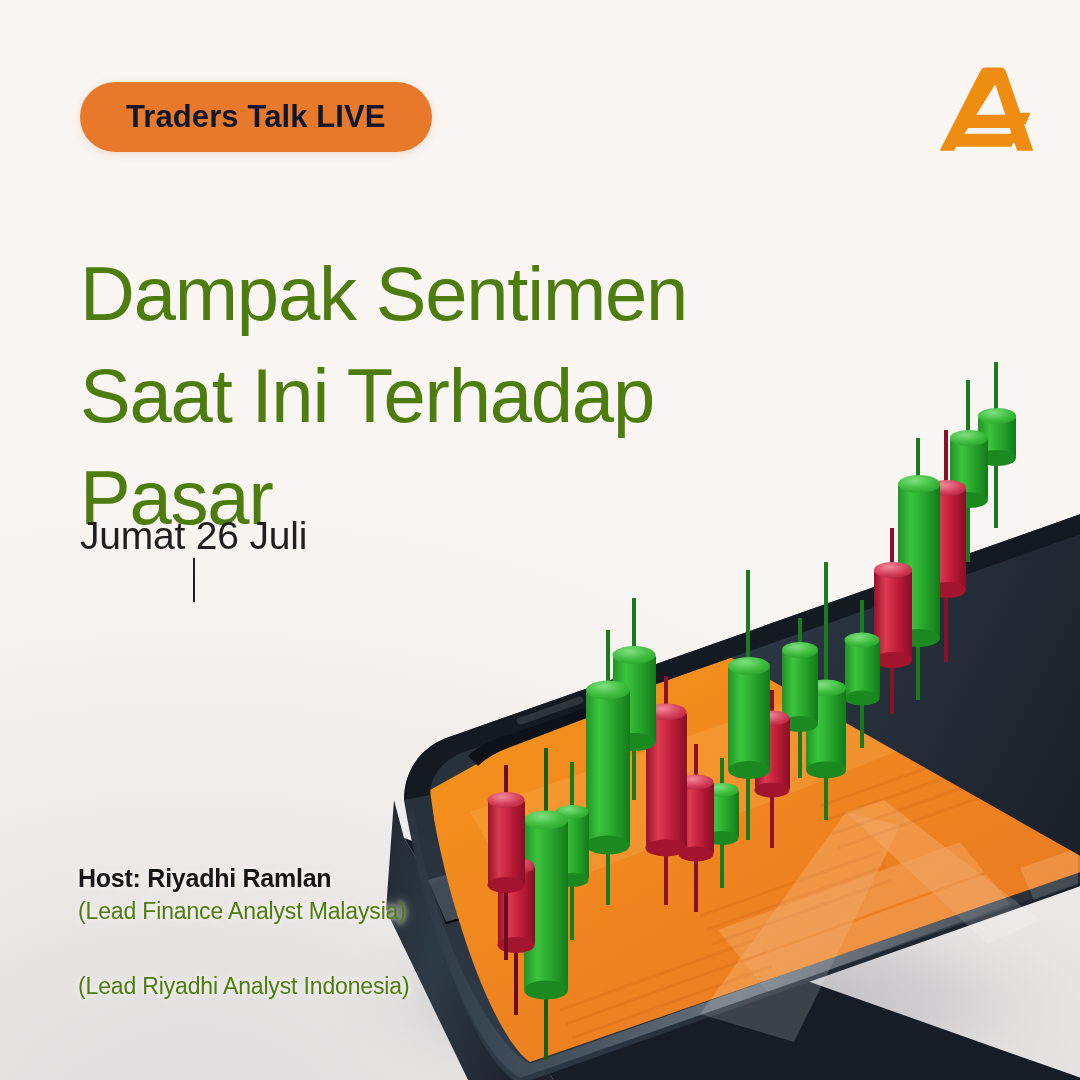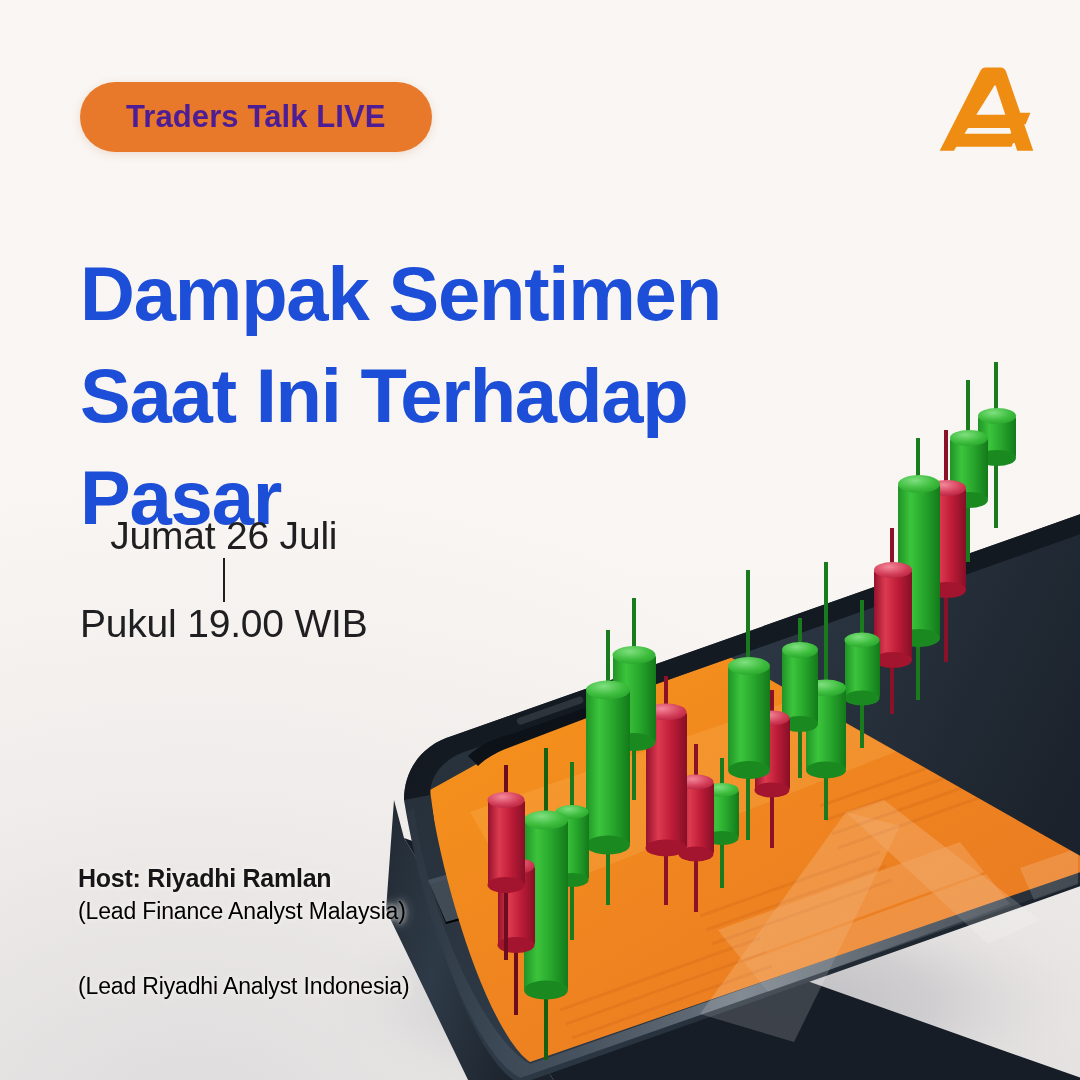--- a/index.html
+++ b/index.html
@@ -41,21 +41,21 @@
     top: 82px;
     height: 70px;
     padding: 0 46px;
     display: flex;
     align-items: center;
     border-radius: 999px;
     background: #e8792b;
     box-shadow: 0 2px 10px rgba(160,90,30,0.16);
   }
   .badge-label {
-    color: #4c1d95;
+    color: #0f172a;
     font-size: 31px;
     font-weight: bold;
     letter-spacing: 0.1px;
     white-space: nowrap;
   }
 
   
   .brand-logo {
     position: absolute;
     right: 42px;
@@ -63,24 +63,24 @@
     width: 104px;
     height: 104px;
   }
 
   
   .headline {
     position: absolute;
     left: 80px;
     top: 192px;
     width: 760px;
-    color: #1d4ed8;
+    color: #4d7c0f;
     font-size: 76px;
     line-height: 1.34;
-    font-weight: bold;
+    font-weight: normal;
     letter-spacing: -1.2px;
   }
   .headline .hl-line { display: block; white-space: nowrap; }
 
   
   .schedule {
     position: absolute;
     left: 80px;
     top: 514px;
     display: flex;
@@ -111,21 +111,21 @@
   .speaker-name {
     color: #161618;
     font-size: 25px;
     font-weight: bold;
     letter-spacing: -0.25px;
     white-space: nowrap;
     margin-bottom: 5px;
     text-shadow: 0 0 12px rgba(249,245,242,0.95), 0 0 5px rgba(249,245,242,0.95);
   }
   .speaker-role {
-    color: #000000;
+    color: #4d7c0f;
     font-size: 23px;
     letter-spacing: -0.15px;
     white-space: nowrap;
     text-shadow: 0 0 12px rgba(249,245,242,0.95), 0 0 5px rgba(249,245,242,0.95);
   }
 
   
   .illustration {
     position: absolute;
     left: 0;
@@ -377,21 +377,20 @@
 
   <h1 class="headline">
     <span class="hl-line">Dampak Sentimen</span>
     <span class="hl-line">Saat Ini Terhadap</span>
     <span class="hl-line">Pasar</span>
   </h1>
 
   <div class="schedule">
     <span>Jumat 26 Juli</span>
     <span class="sep"></span>
-    <span>Pukul 19.00 WIB</span>
   </div>
 
   <div class="speakers">
     <div class="speaker-block">
       <div class="speaker-name">Host: Riyadhi Ramlan</div>
       <div class="speaker-role">(Lead Finance Analyst Malaysia)</div>
     </div>
     <div class="speaker-block">
       <div class="speaker-role">(Lead Riyadhi Analyst Indonesia)</div>
     </div>

